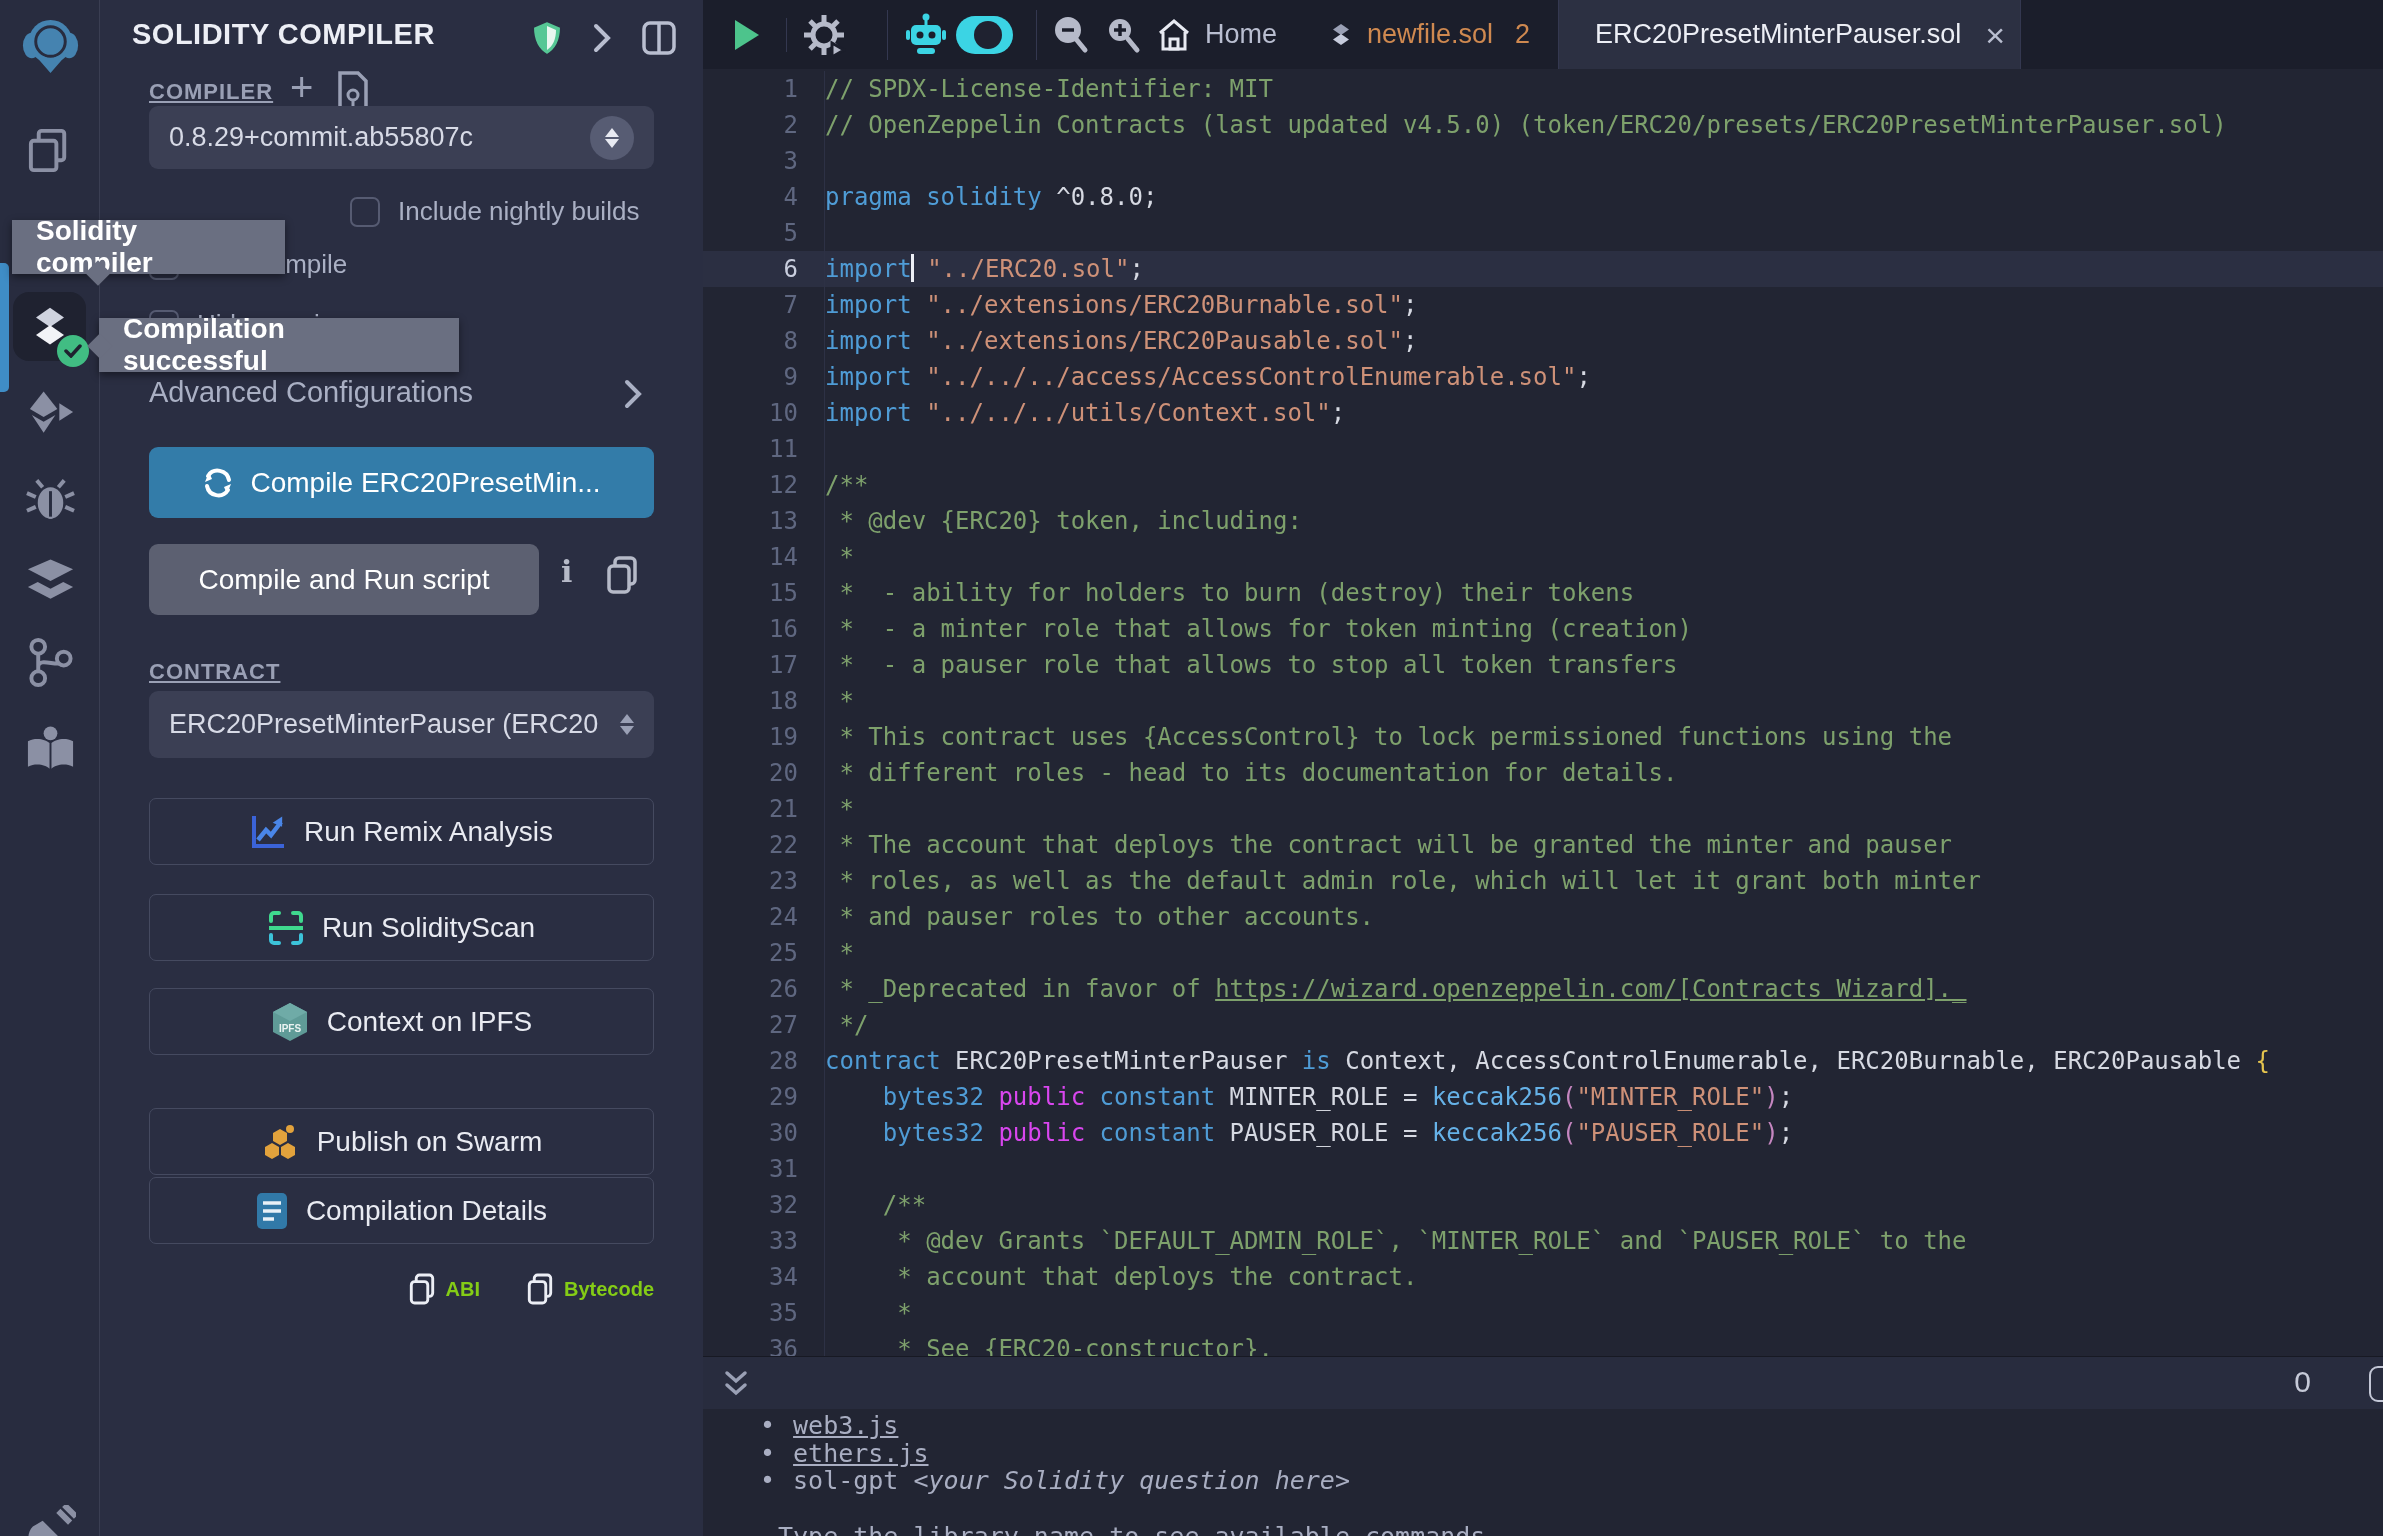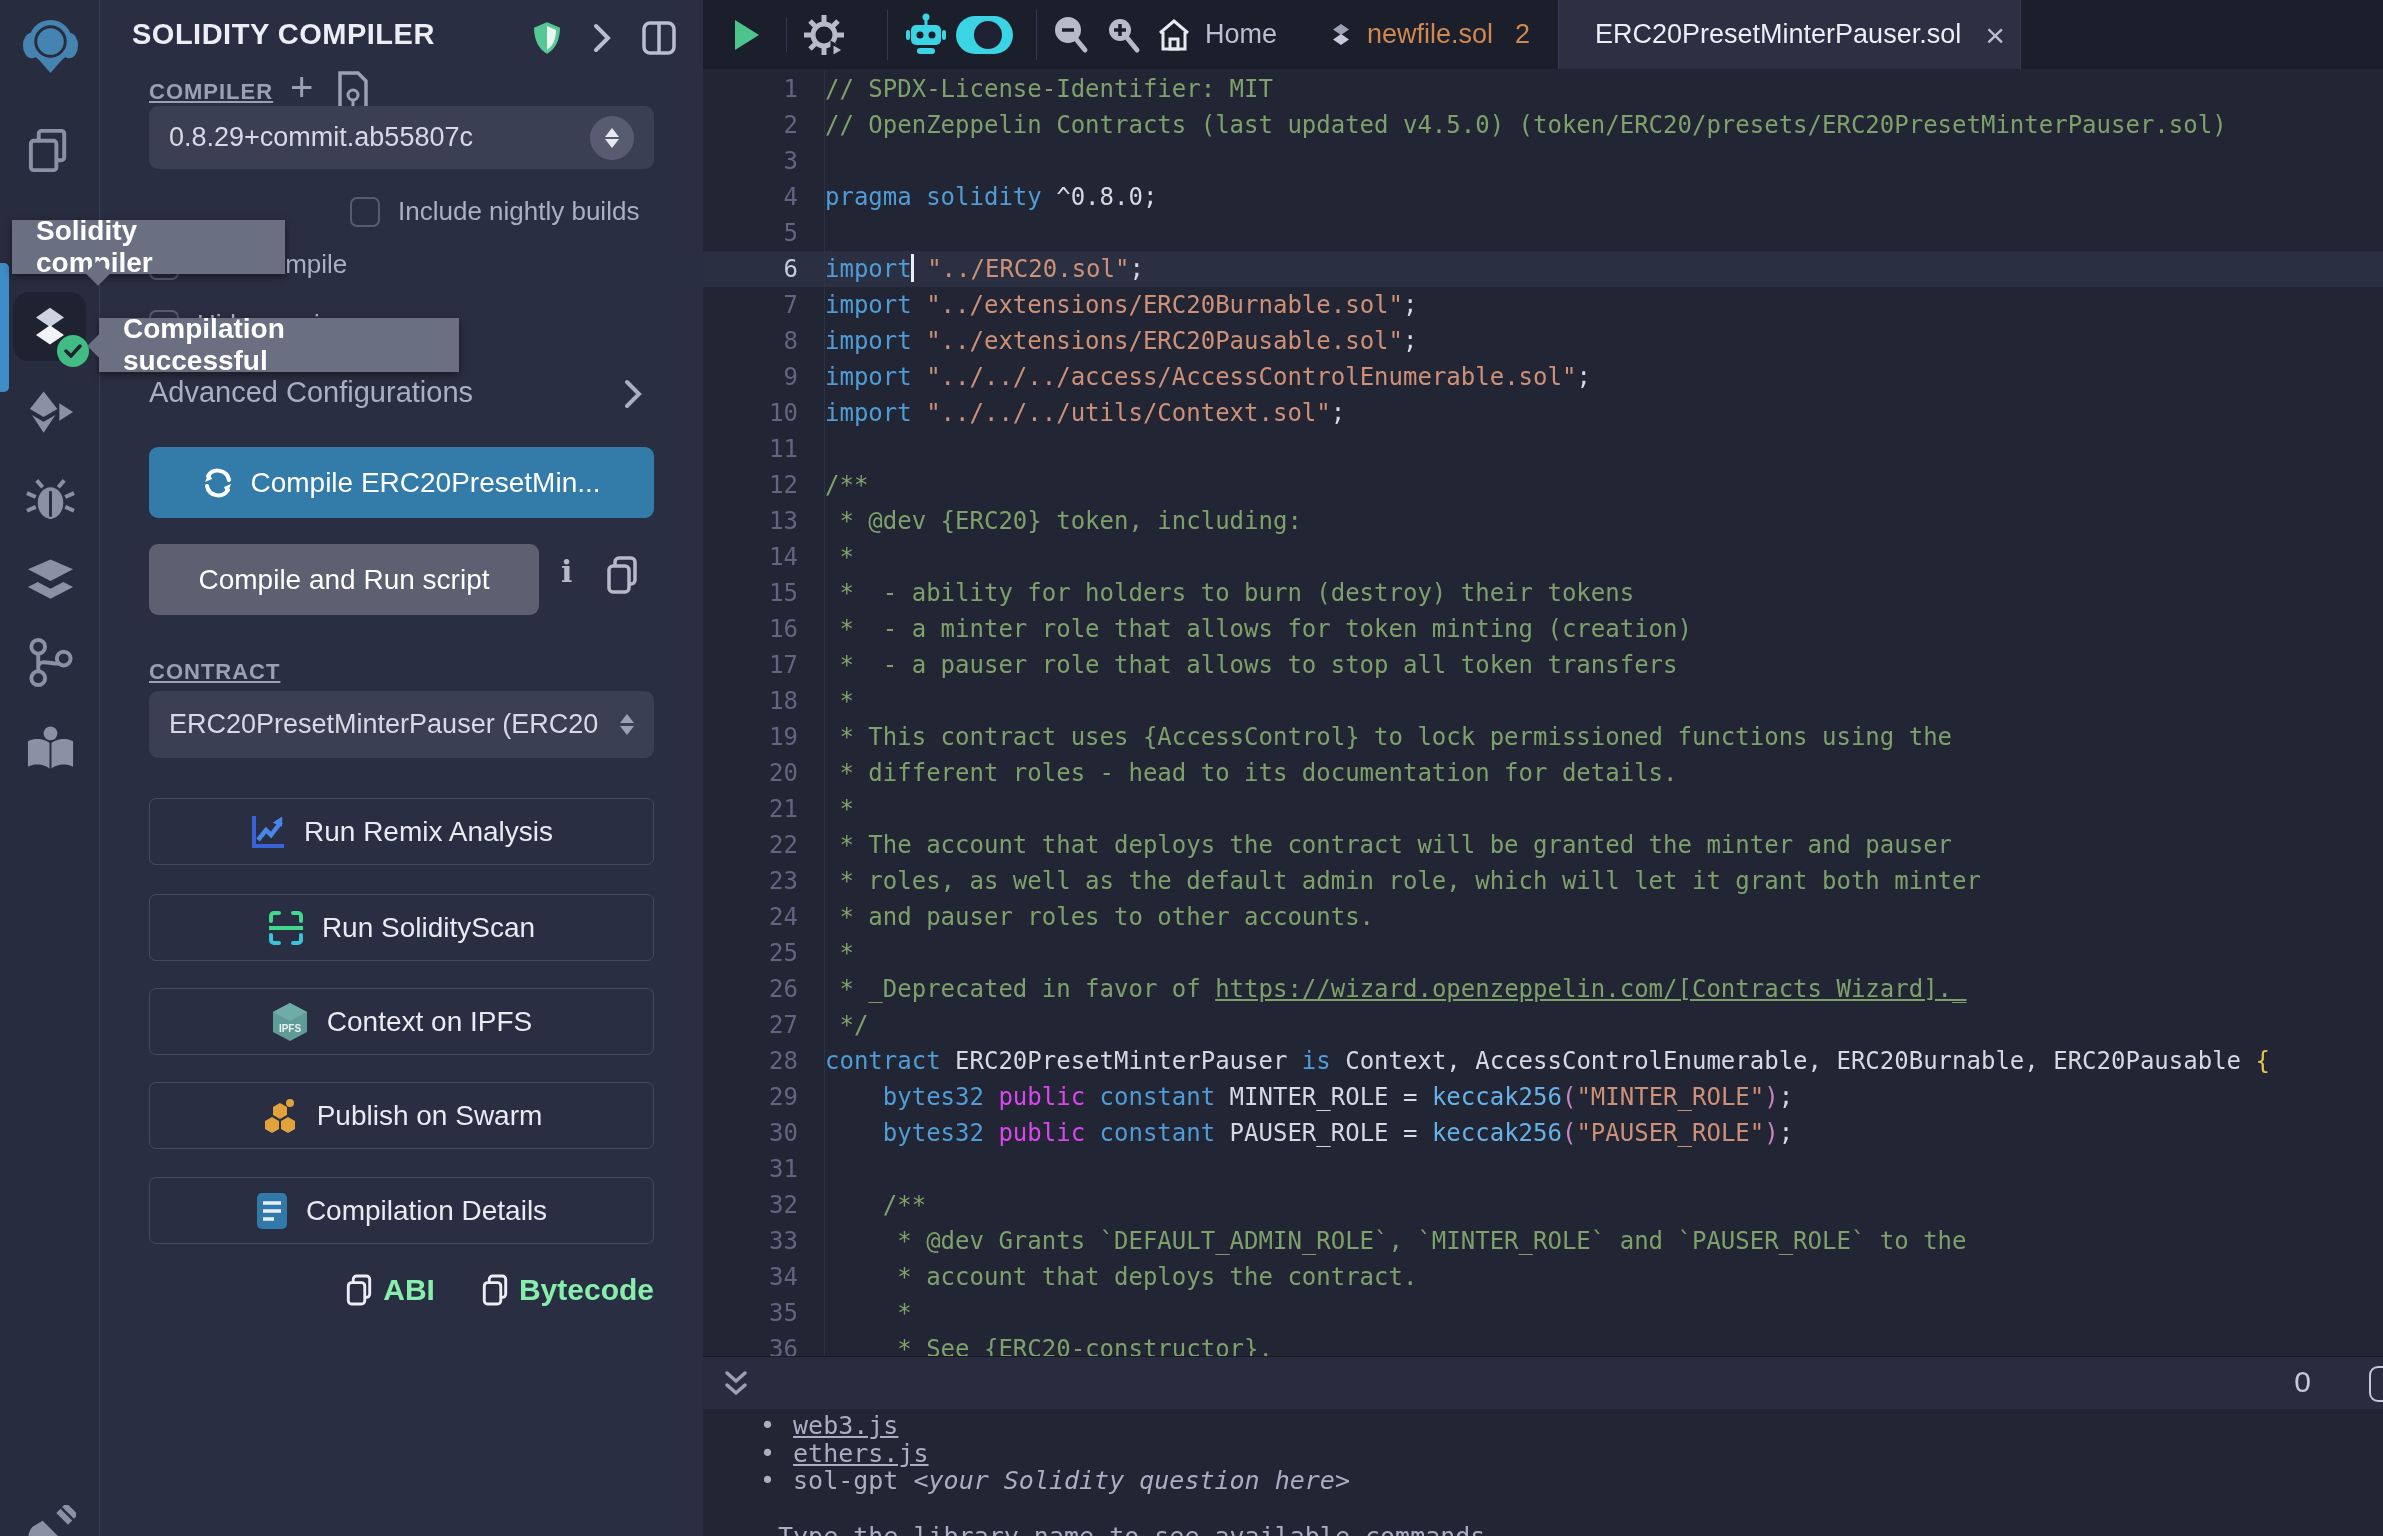--- a/index.html
+++ b/index.html
@@ -41,21 +41,21 @@
     border-radius:9px;border:none;display:flex;align-items:center;justify-content:center;gap:16px;
     color:#fff;font-size:28px;font-family:inherit;cursor:pointer;}
   .btn-gray{position:absolute;left:49px;top:544px;width:390px;height:71px;background:#5c6071;
     border-radius:9px;border:none;display:flex;align-items:center;justify-content:center;
     color:#fff;font-size:28px;font-family:inherit;cursor:pointer;}
   .mini-ic{position:absolute;top:554px;font-size:30px;color:#b6bac8;}
   .btn-outline{position:absolute;left:49px;width:505px;height:67px;background:transparent;
     border:1px solid #454a60;border-radius:7px;display:flex;align-items:center;justify-content:center;
     gap:18px;color:#e9ebf2;font-size:28px;font-family:inherit;cursor:pointer;}
   .footer-links{position:absolute;top:1273px;left:0;width:554px;display:flex;justify-content:flex-end;
-    gap:46px;font-size:30px;font-weight:700;color:#86efac;}
+    gap:46px;font-size:20px;font-weight:700;color:#84cc16;}
   .flink{display:flex;align-items:center;gap:10px;cursor:pointer;}
 
   
   .tooltip{position:absolute;background:#6a6f81;color:#fff;font-size:28px;font-weight:600;
     display:flex;align-items:center;padding:0 24px;height:54px;z-index:60;
     box-shadow:0 3px 8px rgba(0,0,0,.45);}
   .tooltip .arr{position:absolute;width:18px;height:18px;background:#6a6f81;transform:rotate(45deg);}
 
   
   .editor{position:absolute;left:703px;top:0;width:1681px;height:1356px;background:#222533;overflow:hidden;}
@@ -274,21 +274,21 @@
 
     <button class="btn-outline" style="top:988px">
       <svg width="38" height="40" viewBox="0 0 38 40">
         <path d="M19 1 L36 10 V30 L19 39 L2 30 V10 Z" fill="#5f9b97"></path>
         <path d="M19 1 L36 10 L19 19 L2 10 Z" fill="#6faba7"></path>
         <text x="19" y="30" font-size="10" font-family="Liberation Sans,sans-serif" font-weight="bold" fill="#eaf3f2" text-anchor="middle">IPFS</text>
       </svg>
       <span>Context on IPFS</span>
     </button>
 
-    <button class="btn-outline" style="top:1082px">
+    <button class="btn-outline" style="top:1108px">
       <svg width="38" height="38" viewBox="0 0 38 38">
         <path d="M12 10 L19 6 L26 10 V18 L19 22 L12 18 Z" fill="#e2a23c"></path>
         <path d="M4 24 L11 20 L18 24 V32 L11 36 L4 32 Z" fill="#e2a23c"></path>
         <path d="M20 24 L27 20 L34 24 V32 L27 36 L20 32 Z" fill="#e2a23c"></path>
         <circle cx="29" cy="6" r="4" fill="#e2a23c"></circle>
       </svg>
       <span>Publish on Swarm</span>
     </button>
 
     <button class="btn-outline" style="top:1177px">

